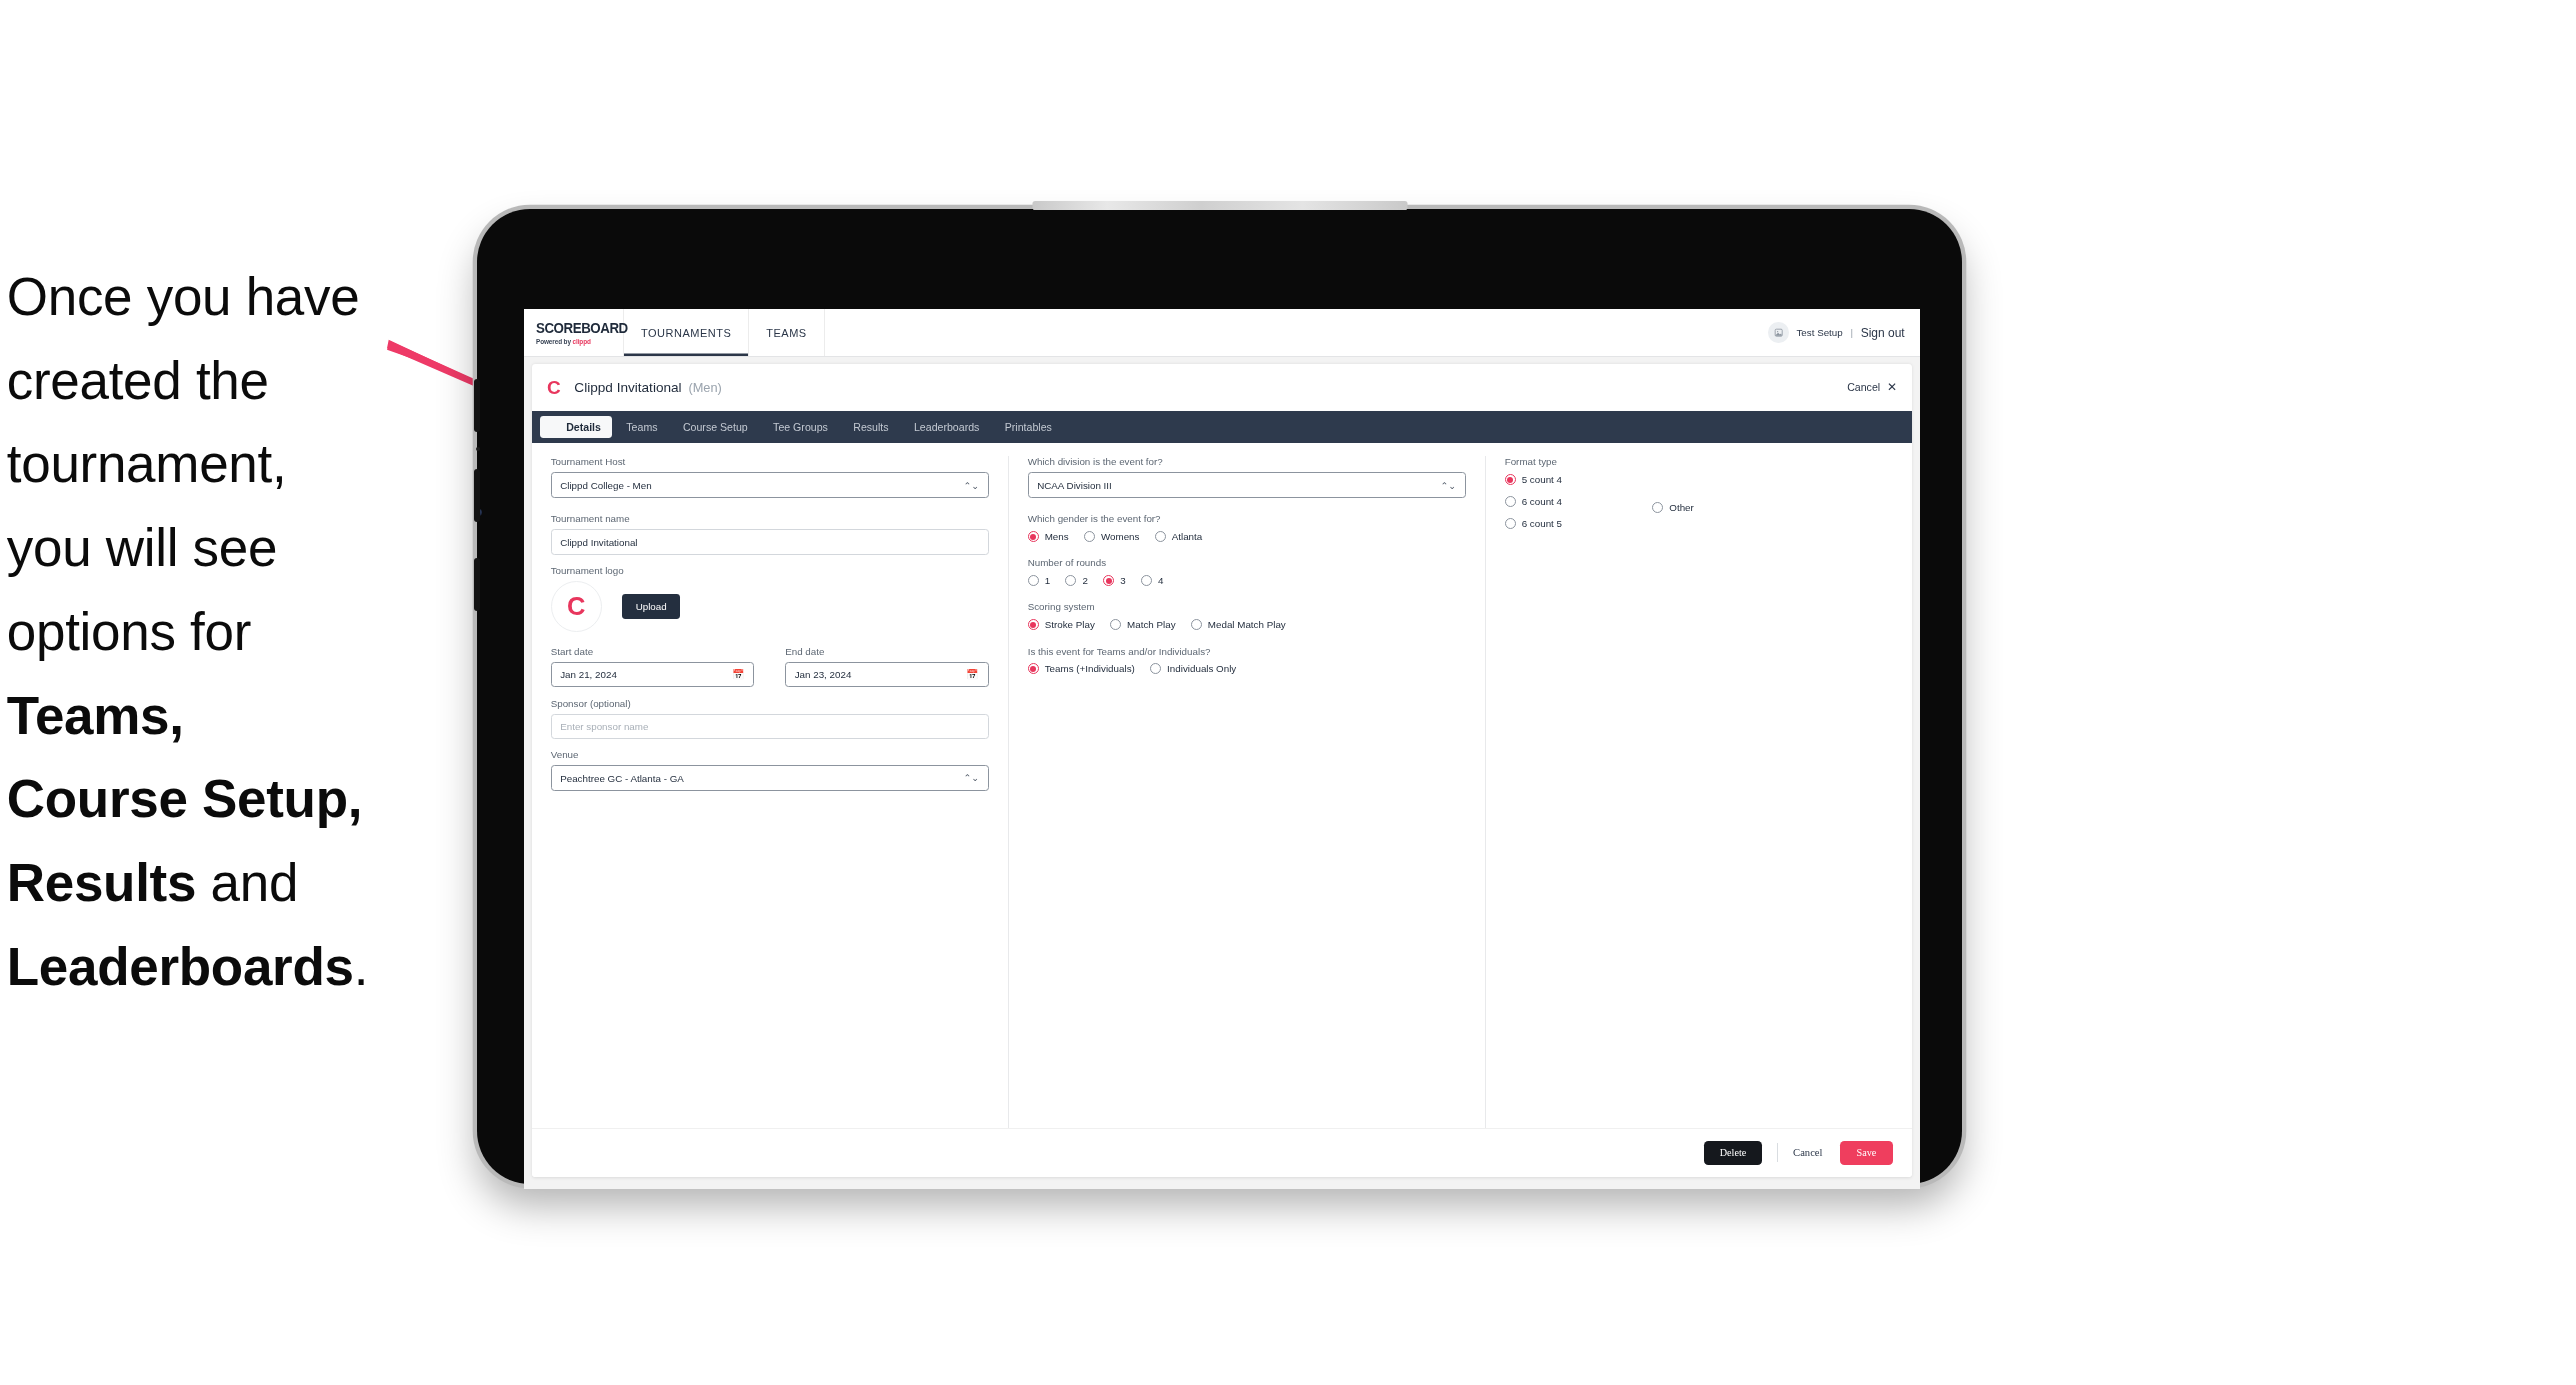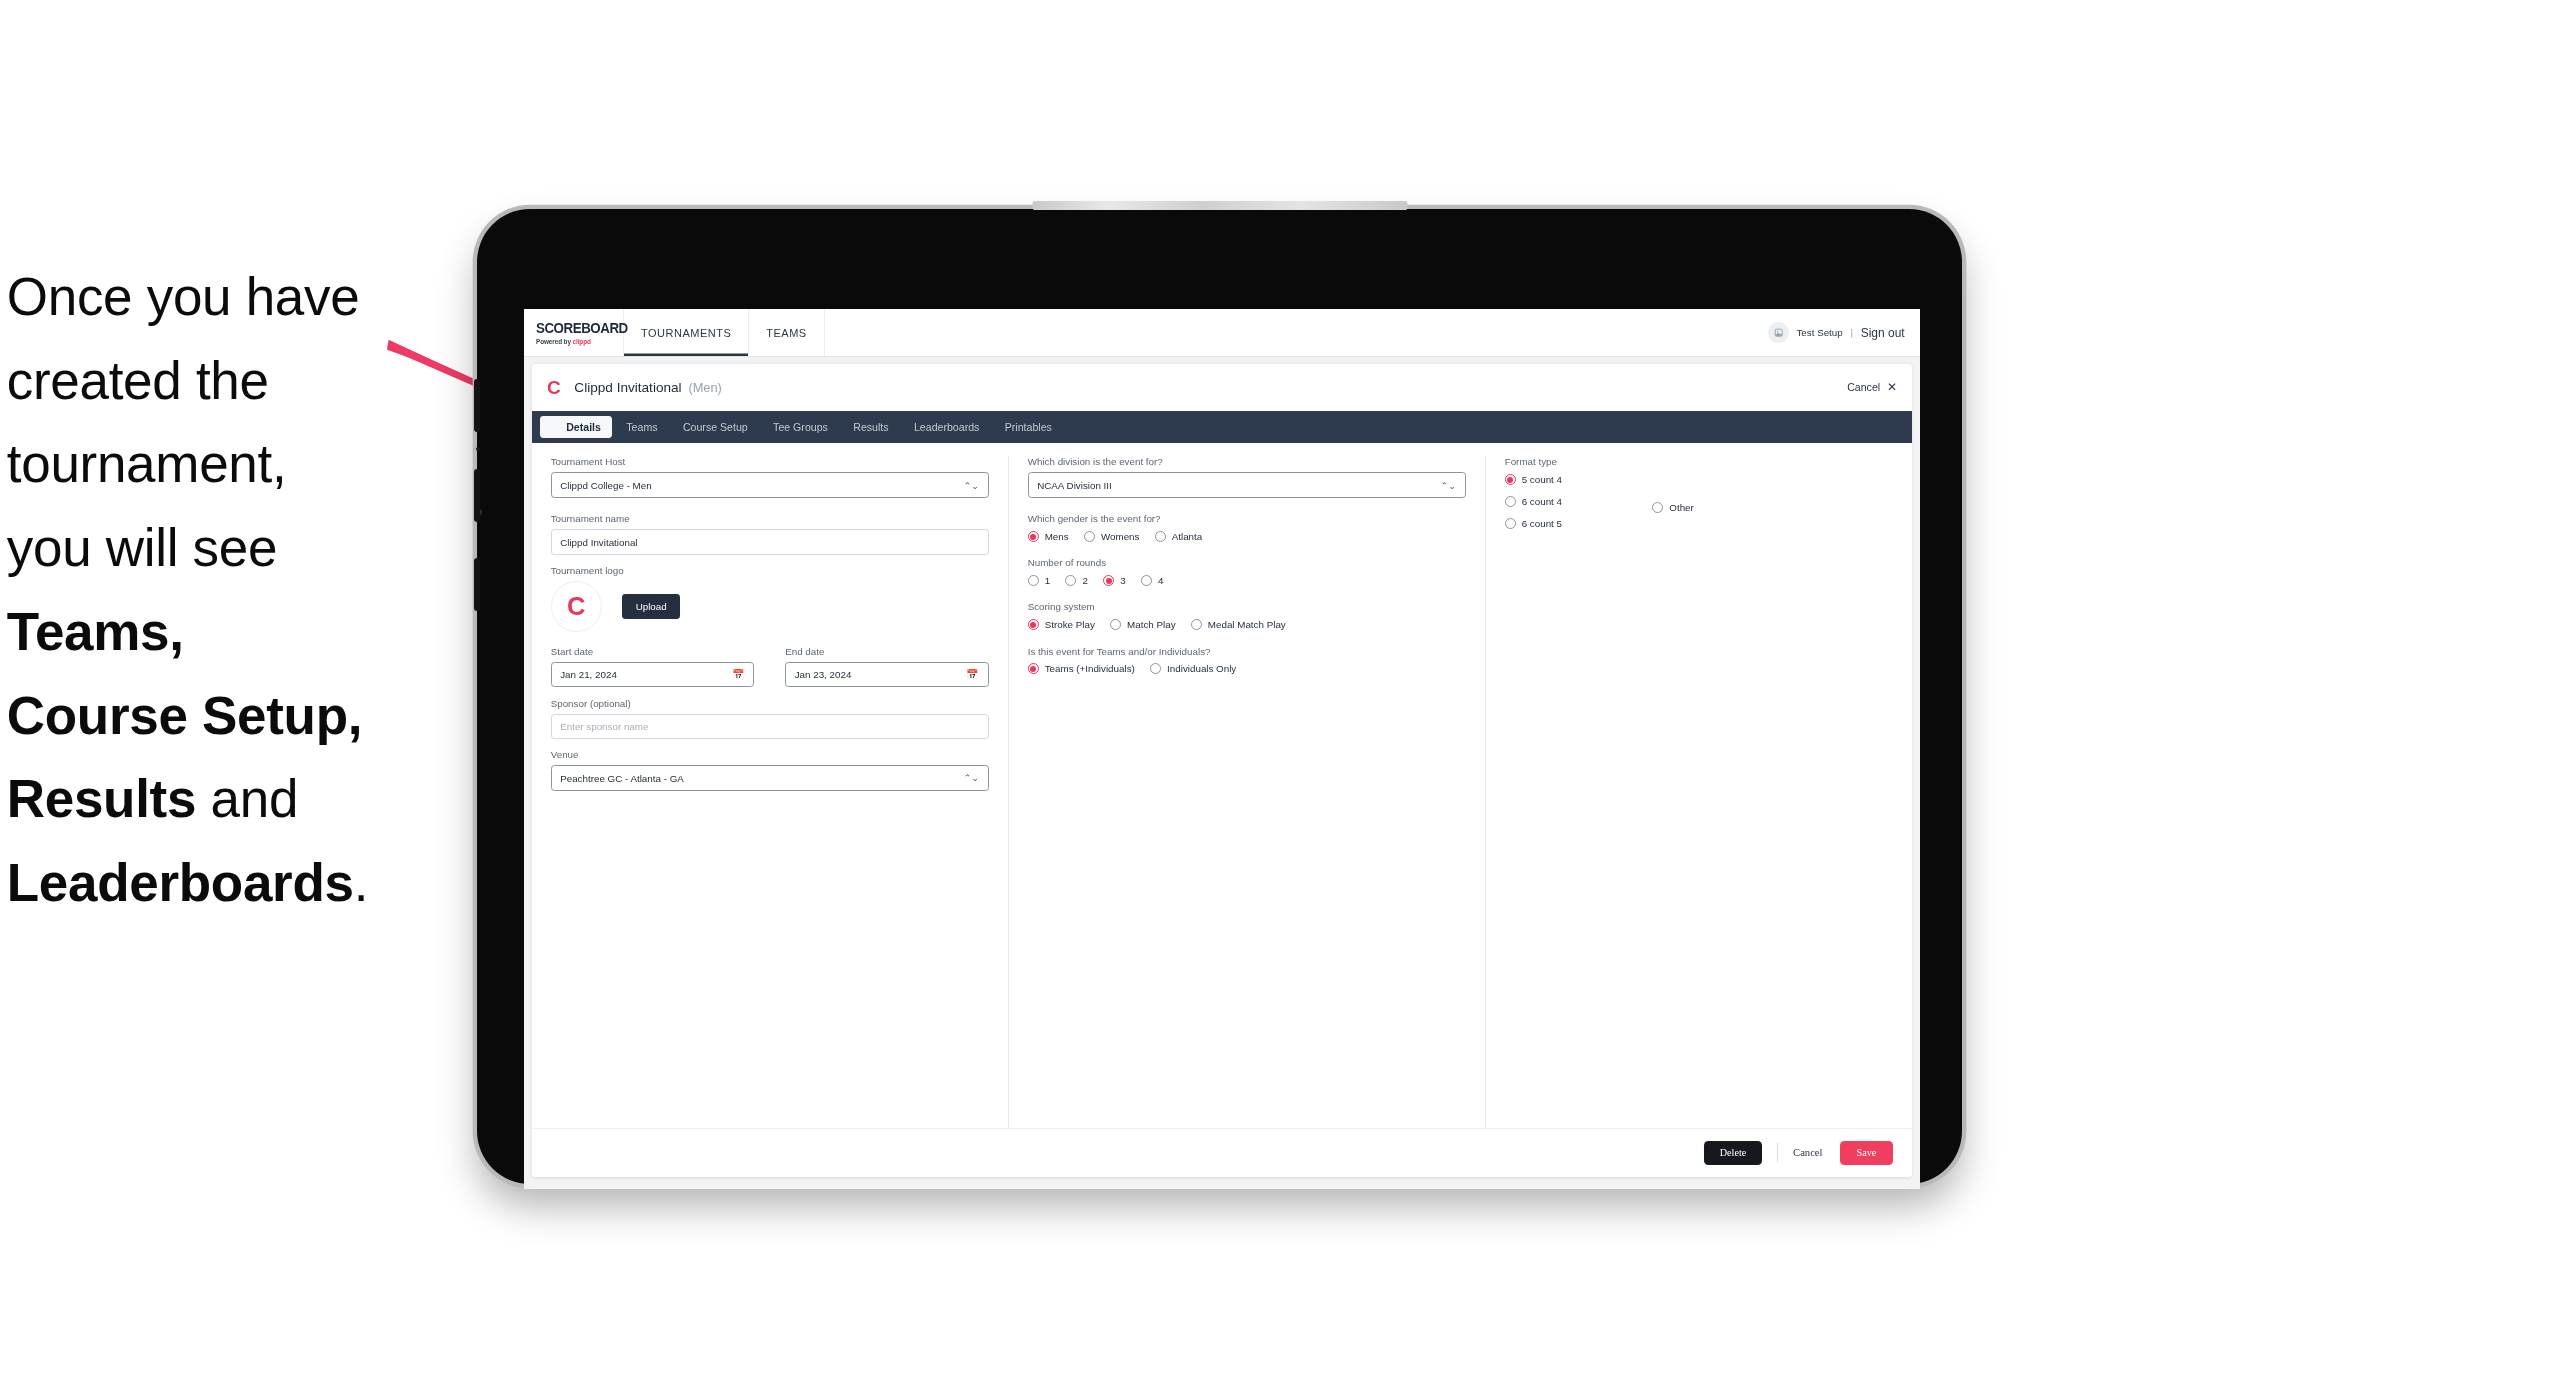--- a/index.html
+++ b/index.html
@@ -192,20 +192,21 @@
   }
 </style>
 </head>
 <body>
 
 <div id="annotation">
   <div>Once you have</div>
   <div>created the</div>
   <div>tournament,</div>
   <div>you will see</div>
+  <div>options for</div>
   <div><b>Teams</b><b>,</b></div>
   <div><b>Course Setup</b><b>,</b></div>
   <div><b>Results</b><span> and</span></div>
   <div><b>Leaderboards</b><span>.</span></div>
 </div>
 
 <svg id="arrow" viewBox="0 0 260 130">
   <path d="M4 6 L196 92 L176 56 L236 112 L156 106 L182 80 L0 16 Z" fill="#ee3a67"></path>
   <path d="M2 4 L206 100 L150 104 L236 114 L170 52 L188 96 L0 14 Z" fill="#ee3a67"></path>
 </svg>

